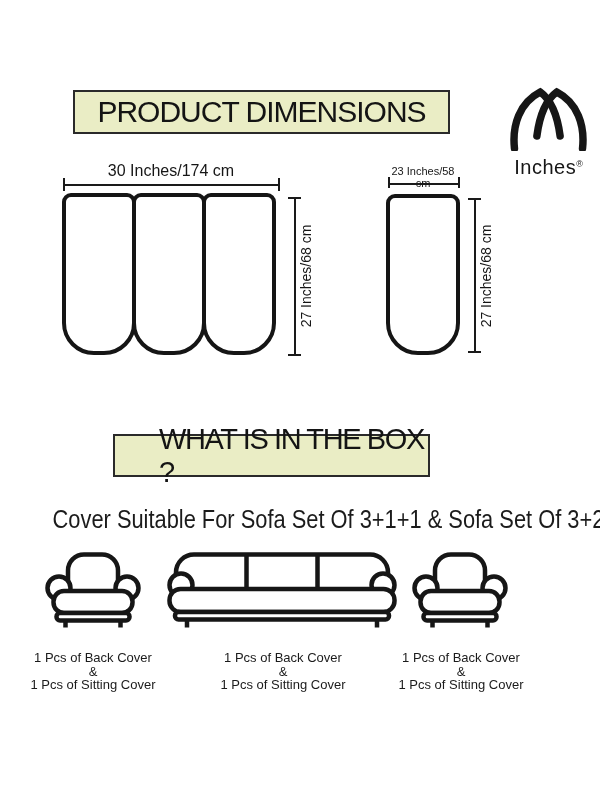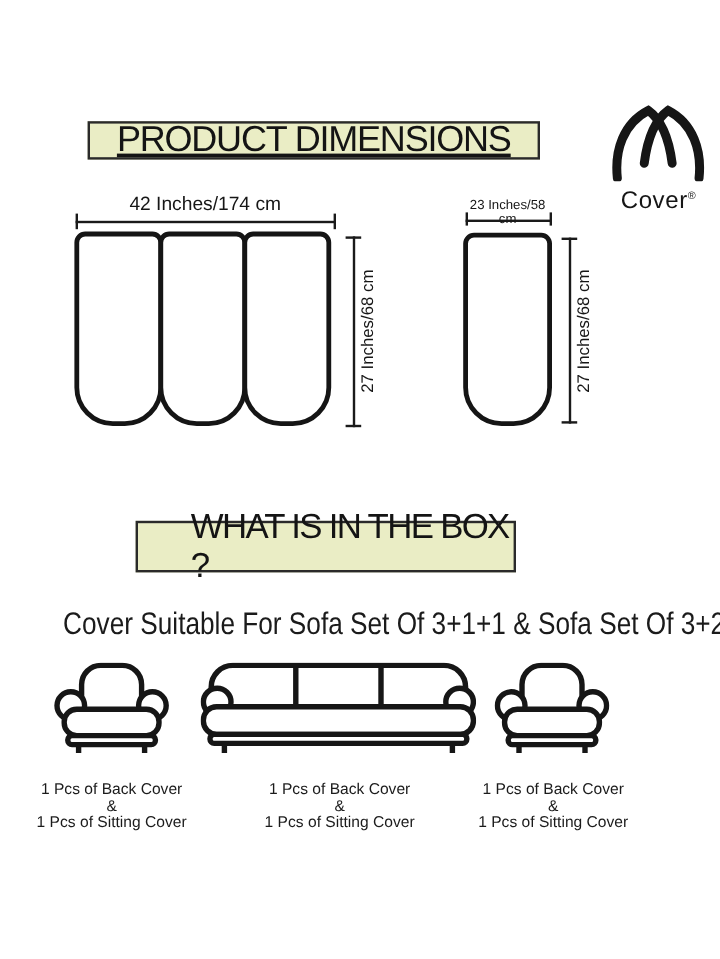--- a/index.html
+++ b/index.html
@@ -11,21 +11,21 @@
   .canvas{
     position:relative;width:600px;height:799px;background:#ffffff;
     font-family:"Liberation Sans", sans-serif;color:var(--ink);overflow:hidden;
   }
   
   .hbox{
     position:absolute;box-sizing:border-box;background:var(--box-bg);
     border:2.5px solid var(--box-border);display:flex;align-items:center;justify-content:center;
     color:#141414;
   }
-  .hbox--dims{left:73px;top:101px;width:377px;height:32px;font-size:30px;letter-spacing:-1px;text-decoration:underline;}
+  .hbox--dims{left:73px;top:90px;width:377px;height:44px;font-size:30px;letter-spacing:-1px;}
   .hbox--box {left:113px;top:434px;width:317px;height:43px;font-size:29px;letter-spacing:-1.4px;padding-left:44px;}
   
   .brand-logo{position:absolute;left:507px;top:87px;width:83px;height:64px;}
   .brand-name{position:absolute;left:500px;top:156px;width:97px;text-align:center;
     font-size:20px;letter-spacing:.5px;color:#161616;}
   .brand-name .reg{font-size:9px;vertical-align:7px;letter-spacing:0;}
   
   .dim-label{position:absolute;text-align:center;color:#161616;}
   .dim-label--w3{left:62px;top:162px;width:218px;font-size:16px;}
   .dim-label--w1{left:386px;top:165px;width:74px;font-size:11px;}
@@ -79,24 +79,24 @@
 
   <div class="hbox hbox--dims">
     <span>PRODUCT DIMENSIONS</span>
   </div>
 
   <svg class="brand-logo" width="83" height="64" viewBox="0 0 100 77" fill="none">
     <path d="M 9 74 C 6 46 15 19 40 6 C 54 16 61 36 64 59" stroke="#161616" stroke-width="9" stroke-linecap="round" fill="none"></path>
     <path d="M 36 59 C 39 36 46 16 60 6 C 85 19 94 46 91 74" stroke="#161616" stroke-width="9" stroke-linecap="round" fill="none"></path>
   </svg>
   <div class="brand-name">
-    <span>Cover</span><span class="reg">®</span>
+    <span>Inches</span><span class="reg">®</span>
   </div>
 
-  <div class="dim-label dim-label--w3">42 Inches/174 cm</div>
+  <div class="dim-label dim-label--w3">30 Inches/174 cm</div>
   <div class="hdim hdim--w3">
     <i class="hbar"></i>
     <i class="tl"></i>
     <i class="tr"></i>
   </div>
   <div class="panel-row">
     <div class="cover-panel"></div>
     <div class="cover-panel"></div>
     <div class="cover-panel"></div>
   </div>

